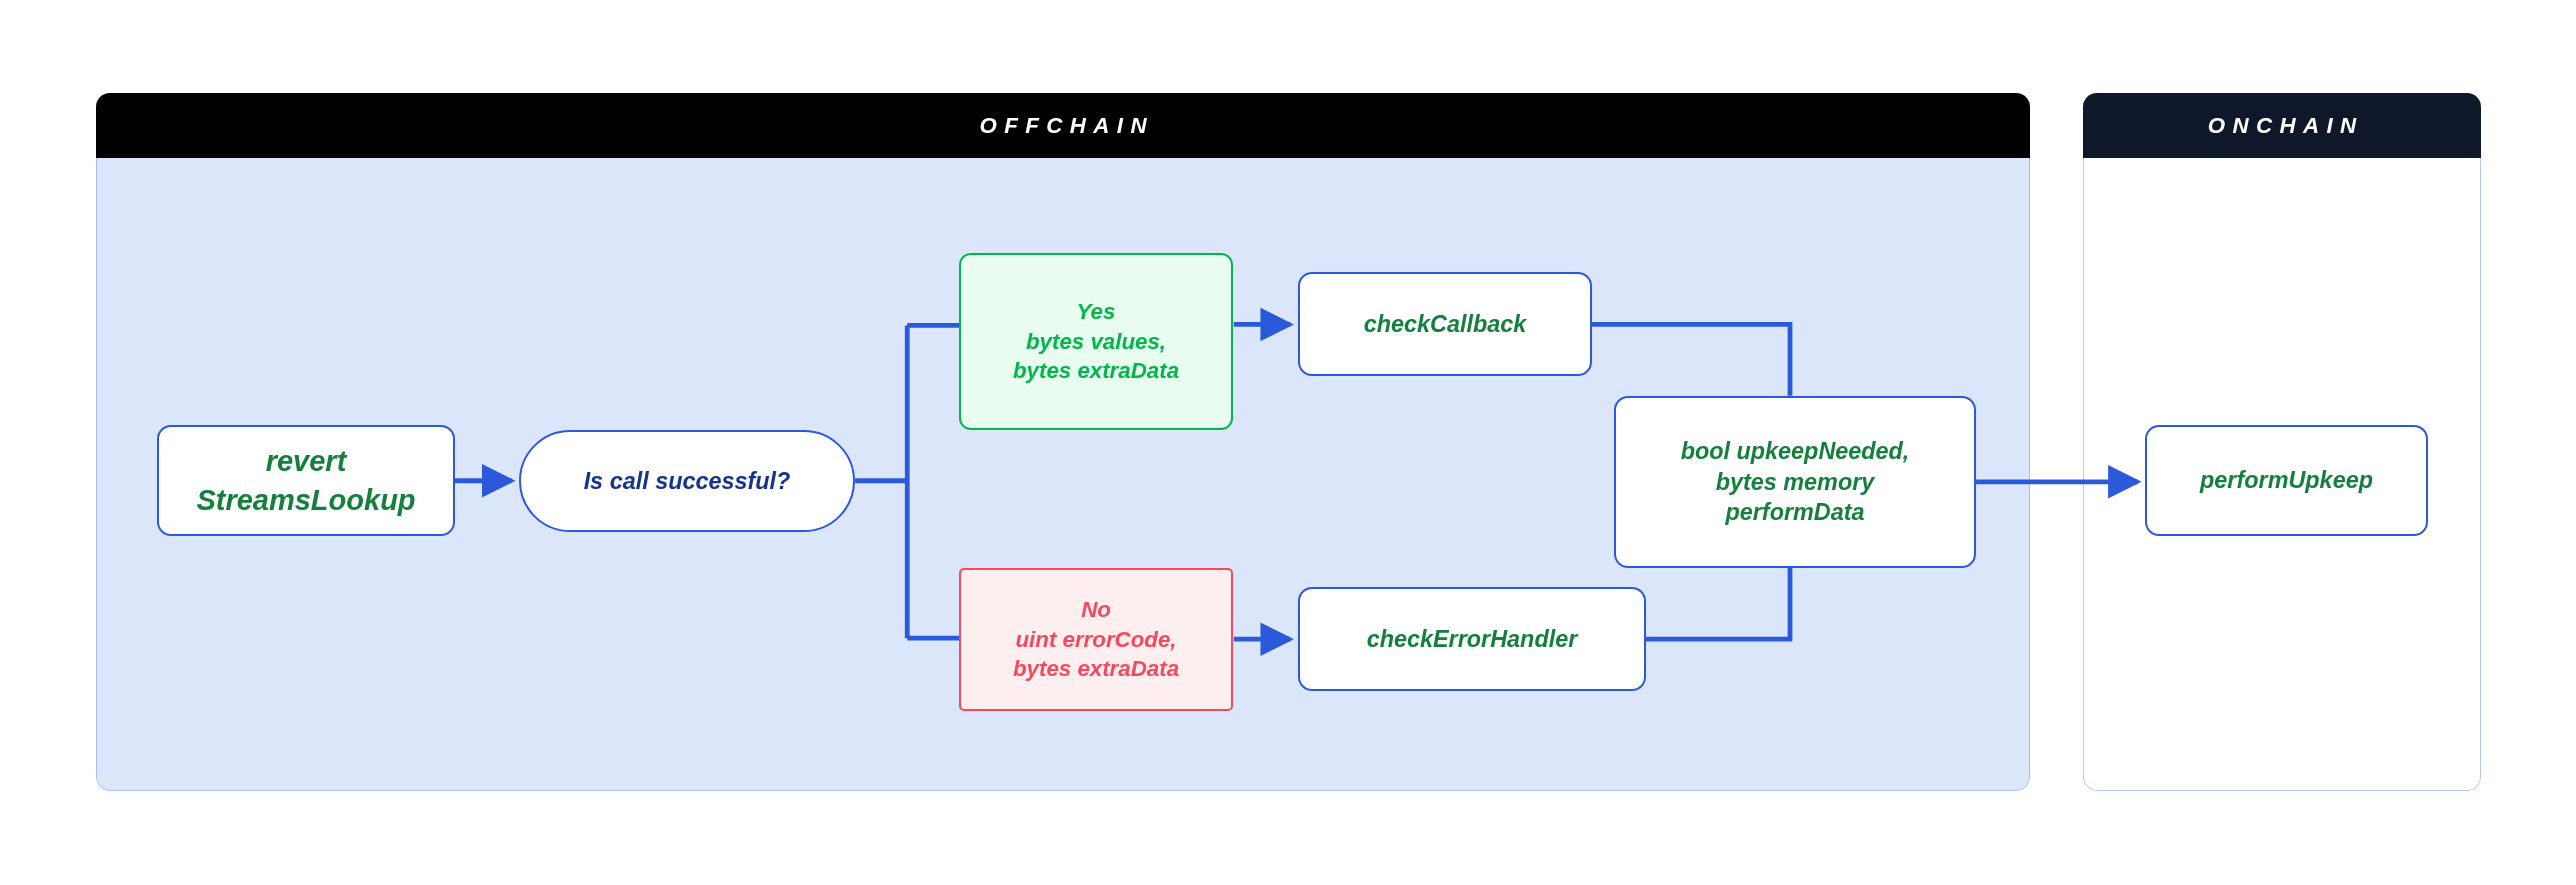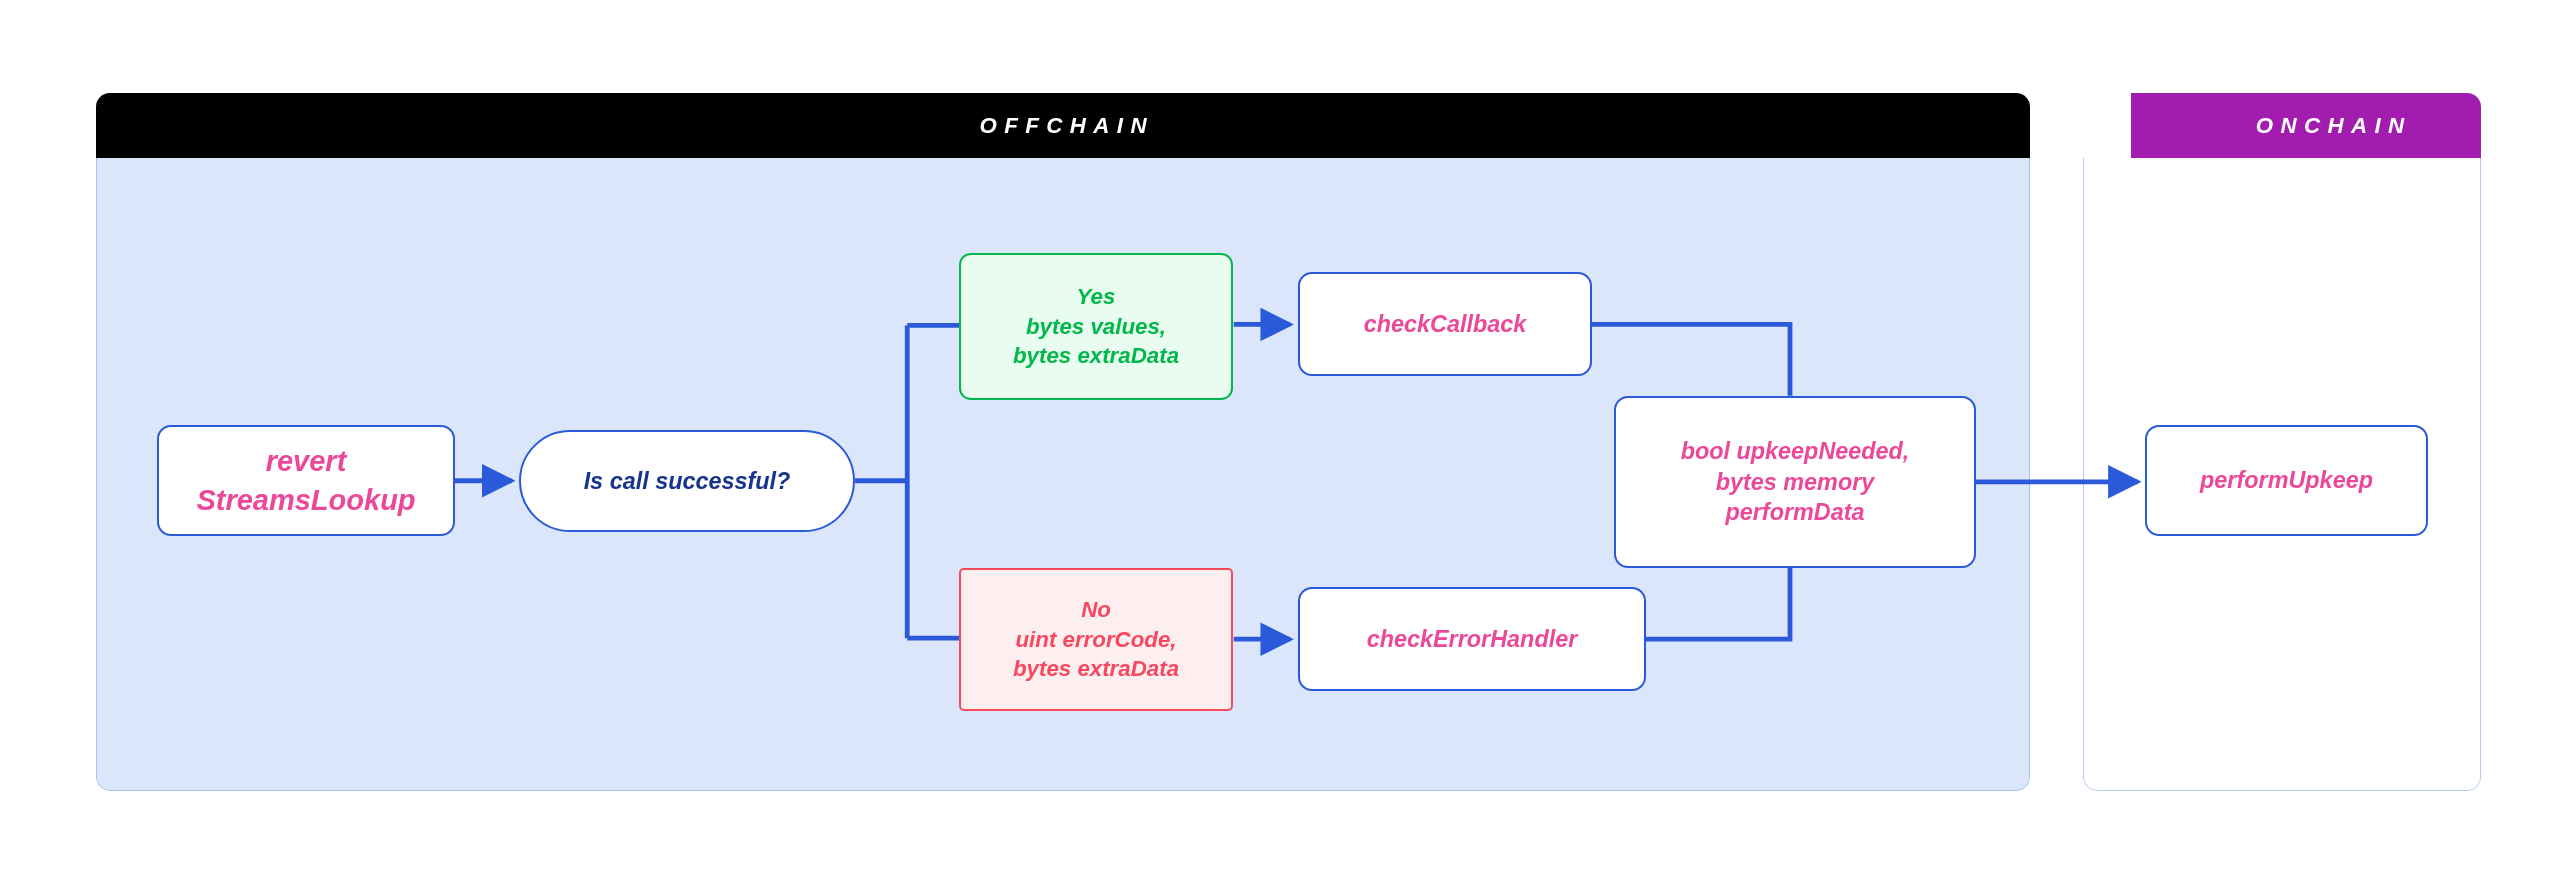--- a/index.html
+++ b/index.html
@@ -58,21 +58,21 @@
     border-top: none;
     border-radius: 0 0 14px 14px;
   }
 
   #panel-onchain {
     left: 2083px;
     top: 93px;
     width: 398px;
     height: 698px;
   }
-  #panel-onchain .panel-header { background: #a21caf; margin-left: 48px; }
+  #panel-onchain .panel-header { background: #0f172a; }
   #panel-onchain .panel-body {
     height: 633px;
     background: #ffffff;
     border: 1.6px solid #b6c8f5;
     border-top: none;
     border-radius: 0 0 14px 14px;
   }
 
   
   #wires {
@@ -93,21 +93,21 @@
     justify-content: center;
     text-align: center;
     font-weight: 700;
     line-height: 1.32;
     white-space: pre-line;
   }
   .node-box {
     background: #ffffff;
     border: 2.7px solid #2a5ada;
     border-radius: 14px;
-    color: #ec4899;
+    color: #15803d;
   }
   .node-pill {
     background: #ffffff;
     border: 2.7px solid #2a5ada;
     border-radius: 531px;
     color: #16348c;
   }
   .node-yes {
     background: #e8fcf0;
     border: 2.7px solid #00b84a;
@@ -116,21 +116,21 @@
   }
   .node-no {
     background: #fdeef0;
     border: 2.7px solid #f9485e;
     border-radius: 5px;
     color: #f9485e;
   }
 
   #node-revert        { left: 157px;  top: 425px;  width: 298px; height: 111px; font-size: 29px; }
   #node-decision      { left: 519px;  top: 430px;  width: 336px; height: 102px; font-size: 23.4px; }
-  #node-yes          { left: 959px; top: 253px;  width: 274px; height: 147px; font-size: 22.3px; }
+  #node-yes          { left: 959px; top: 253px;  width: 274px; height: 177px; font-size: 22.3px; }
   #node-no           { left: 959px; top: 568px; width: 274px; height: 143px; font-size: 22.3px; }
   #node-checkcallback { left: 1298px; top: 272px;  width: 294px; height: 104px; font-size: 23.4px; }
   #node-checkerror    { left: 1298px; top: 587px; width: 348px; height: 104px; font-size: 23.4px; }
   #node-upkeep        { left: 1614px; top: 396px;  width: 362px; height: 172px; font-size: 23.4px; }
   #node-performupkeep { left: 2145px; top: 425px;  width: 283px; height: 111px; font-size: 23.4px; }
 </style>
 </head>
 <body>
 
 <div id="stage">

